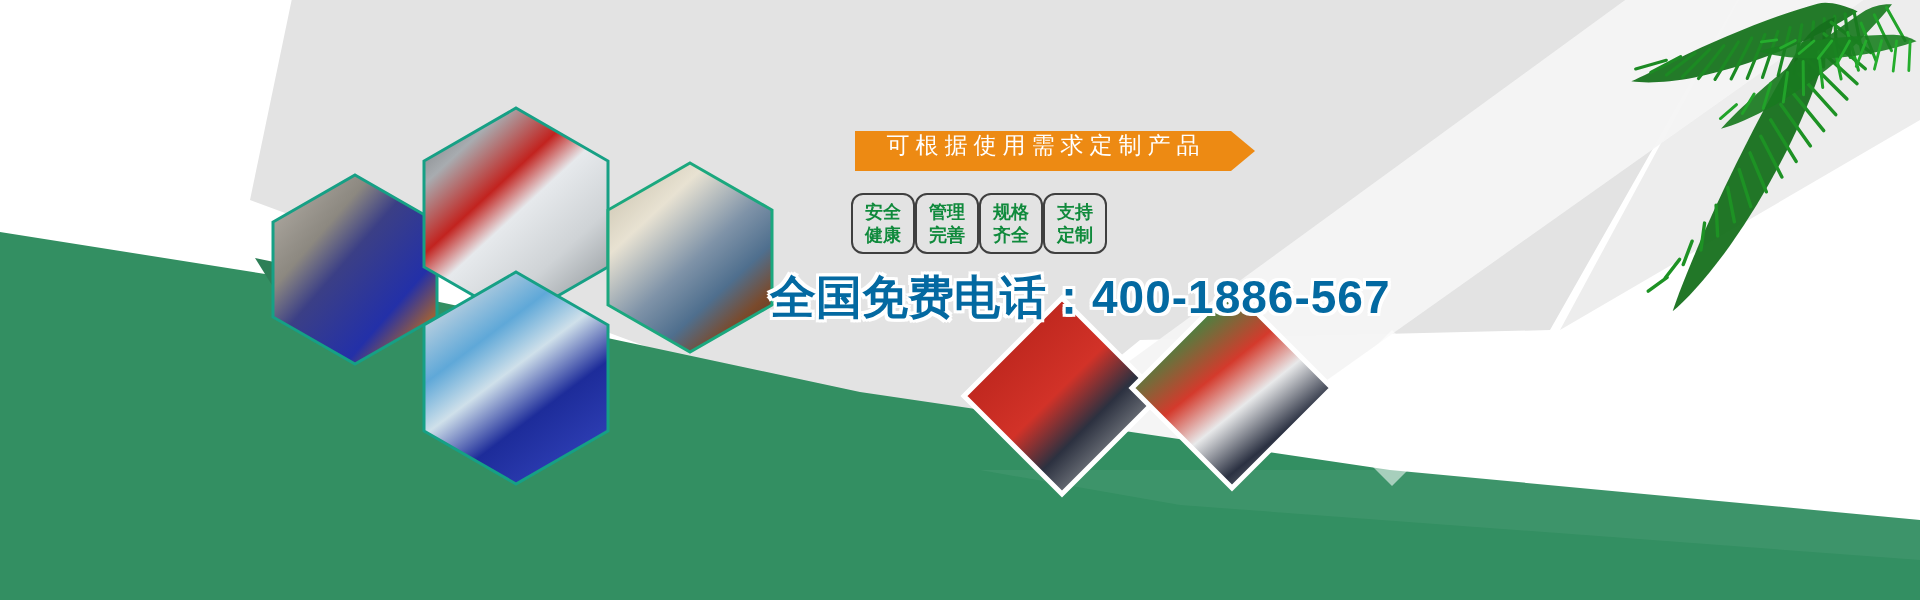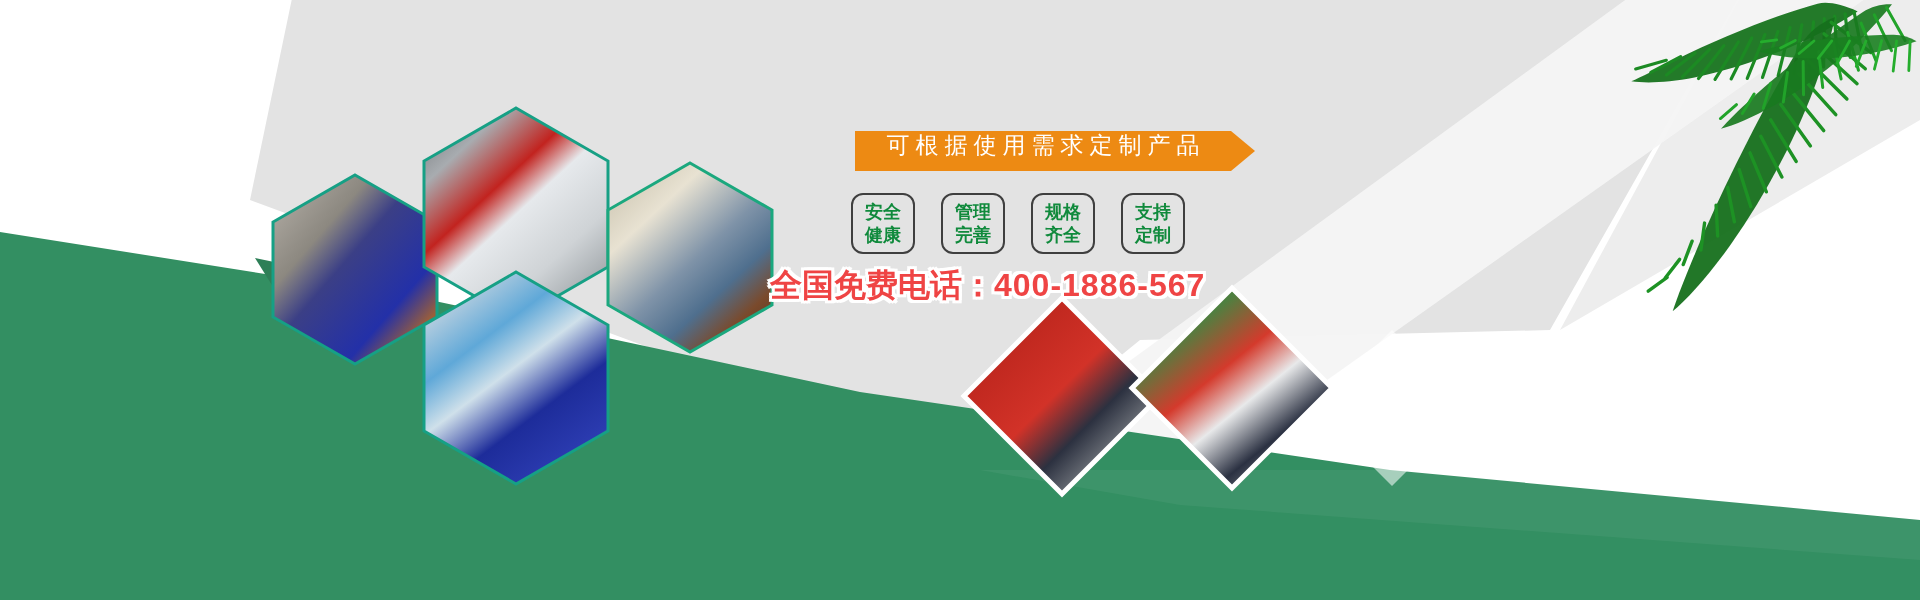--- a/index.html
+++ b/index.html
@@ -43,37 +43,37 @@
   #orange-strip .txt{
     position:absolute;left:0;top:0;width:376px;height:28px;
     display:flex;align-items:center;justify-content:center;
     color:#ffffff;font-size:23px;letter-spacing:6px;
     text-indent:6px;white-space:nowrap;
   }
 
   
   #badges{
     position:absolute;left:851px;top:193px;
-    display:flex;gap:26px;
+    display:flex;
   }
   .badge{
     width:60px;height:57px;
     border:2.5px solid #3f3f3f;border-radius:12px;
     background:transparent;
     display:flex;flex-direction:column;align-items:center;justify-content:center;
     color:#108A3C;font-weight:bold;font-size:18px;line-height:23px;
     letter-spacing:0px;
   }
   .badge .l{display:block;}
 
   
   #phone{
-    position:absolute;left:770px;top:260px;
-    font-size:32px;font-weight:bold;line-height:50px;white-space:nowrap;
-    color:#ef4444;
+    position:absolute;left:770px;top:272px;
+    font-size:46px;font-weight:bold;line-height:50px;white-space:nowrap;
+    color:#0369a1;
     text-shadow:
       2px 0 0 #fff,-2px 0 0 #fff,0 2px 0 #fff,0 -2px 0 #fff,
       2px 2px 0 #fff,-2px 2px 0 #fff,2px -2px 0 #fff,-2px -2px 0 #fff,
       3px 0 0 #fff,-3px 0 0 #fff,0 3px 0 #fff,0 -3px 0 #fff,
       3px 3px 0 #fff,-3px 3px 0 #fff,3px -3px 0 #fff,-3px -3px 0 #fff;
   }
   #phone .num{letter-spacing:1px;}
 </style>
 </head>
 <body>

